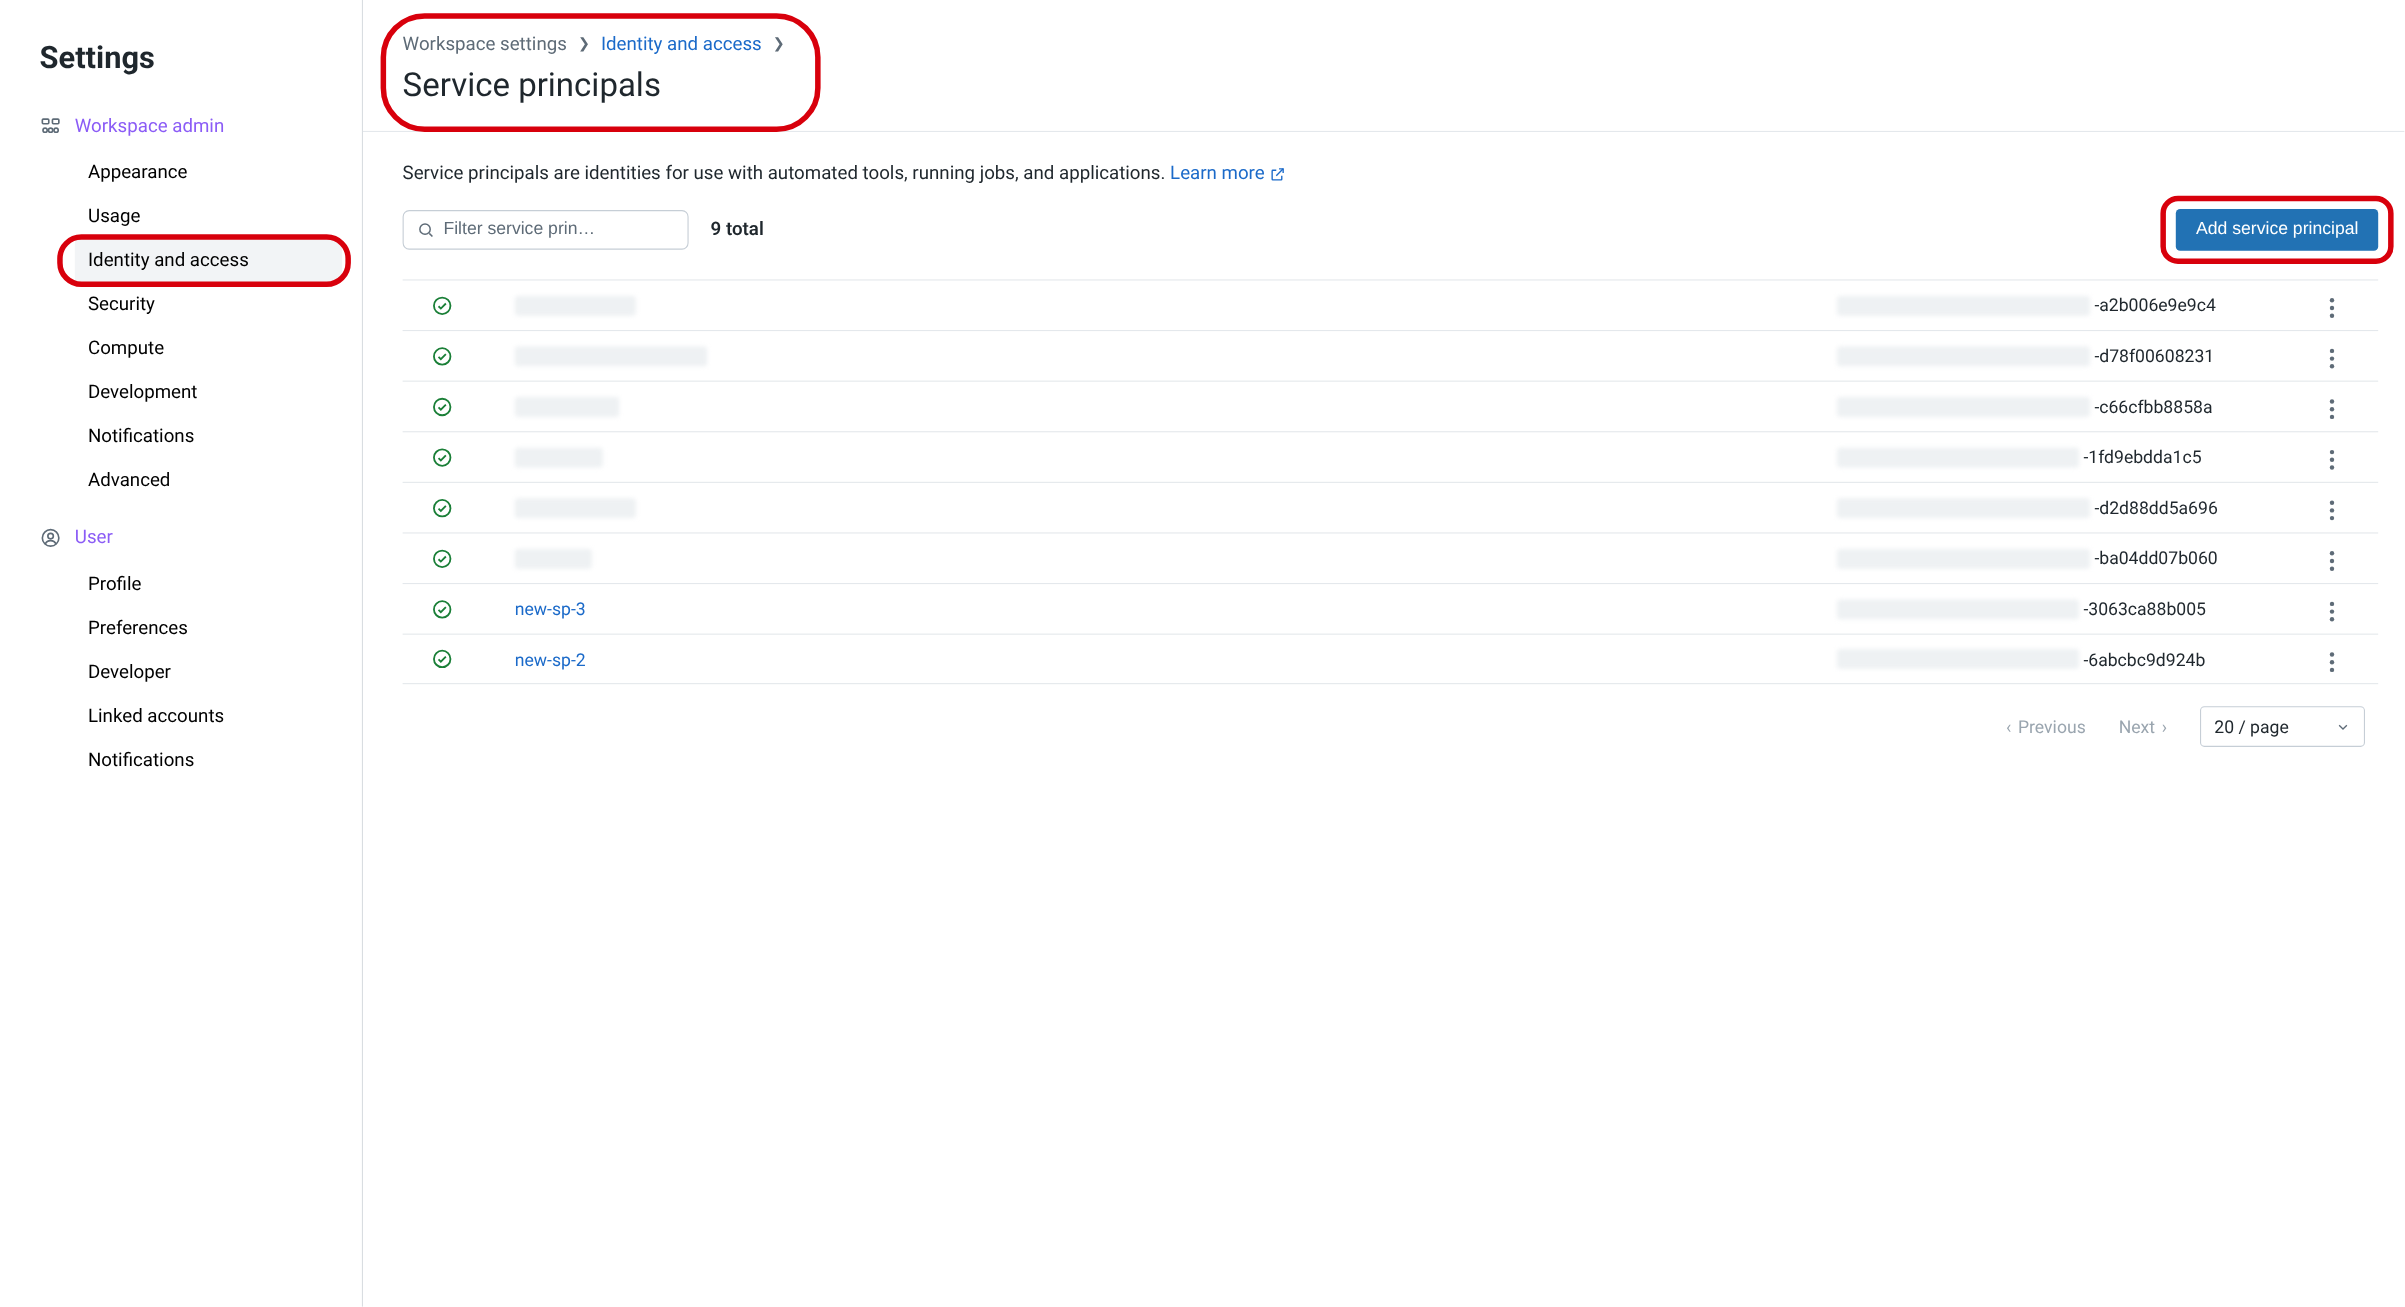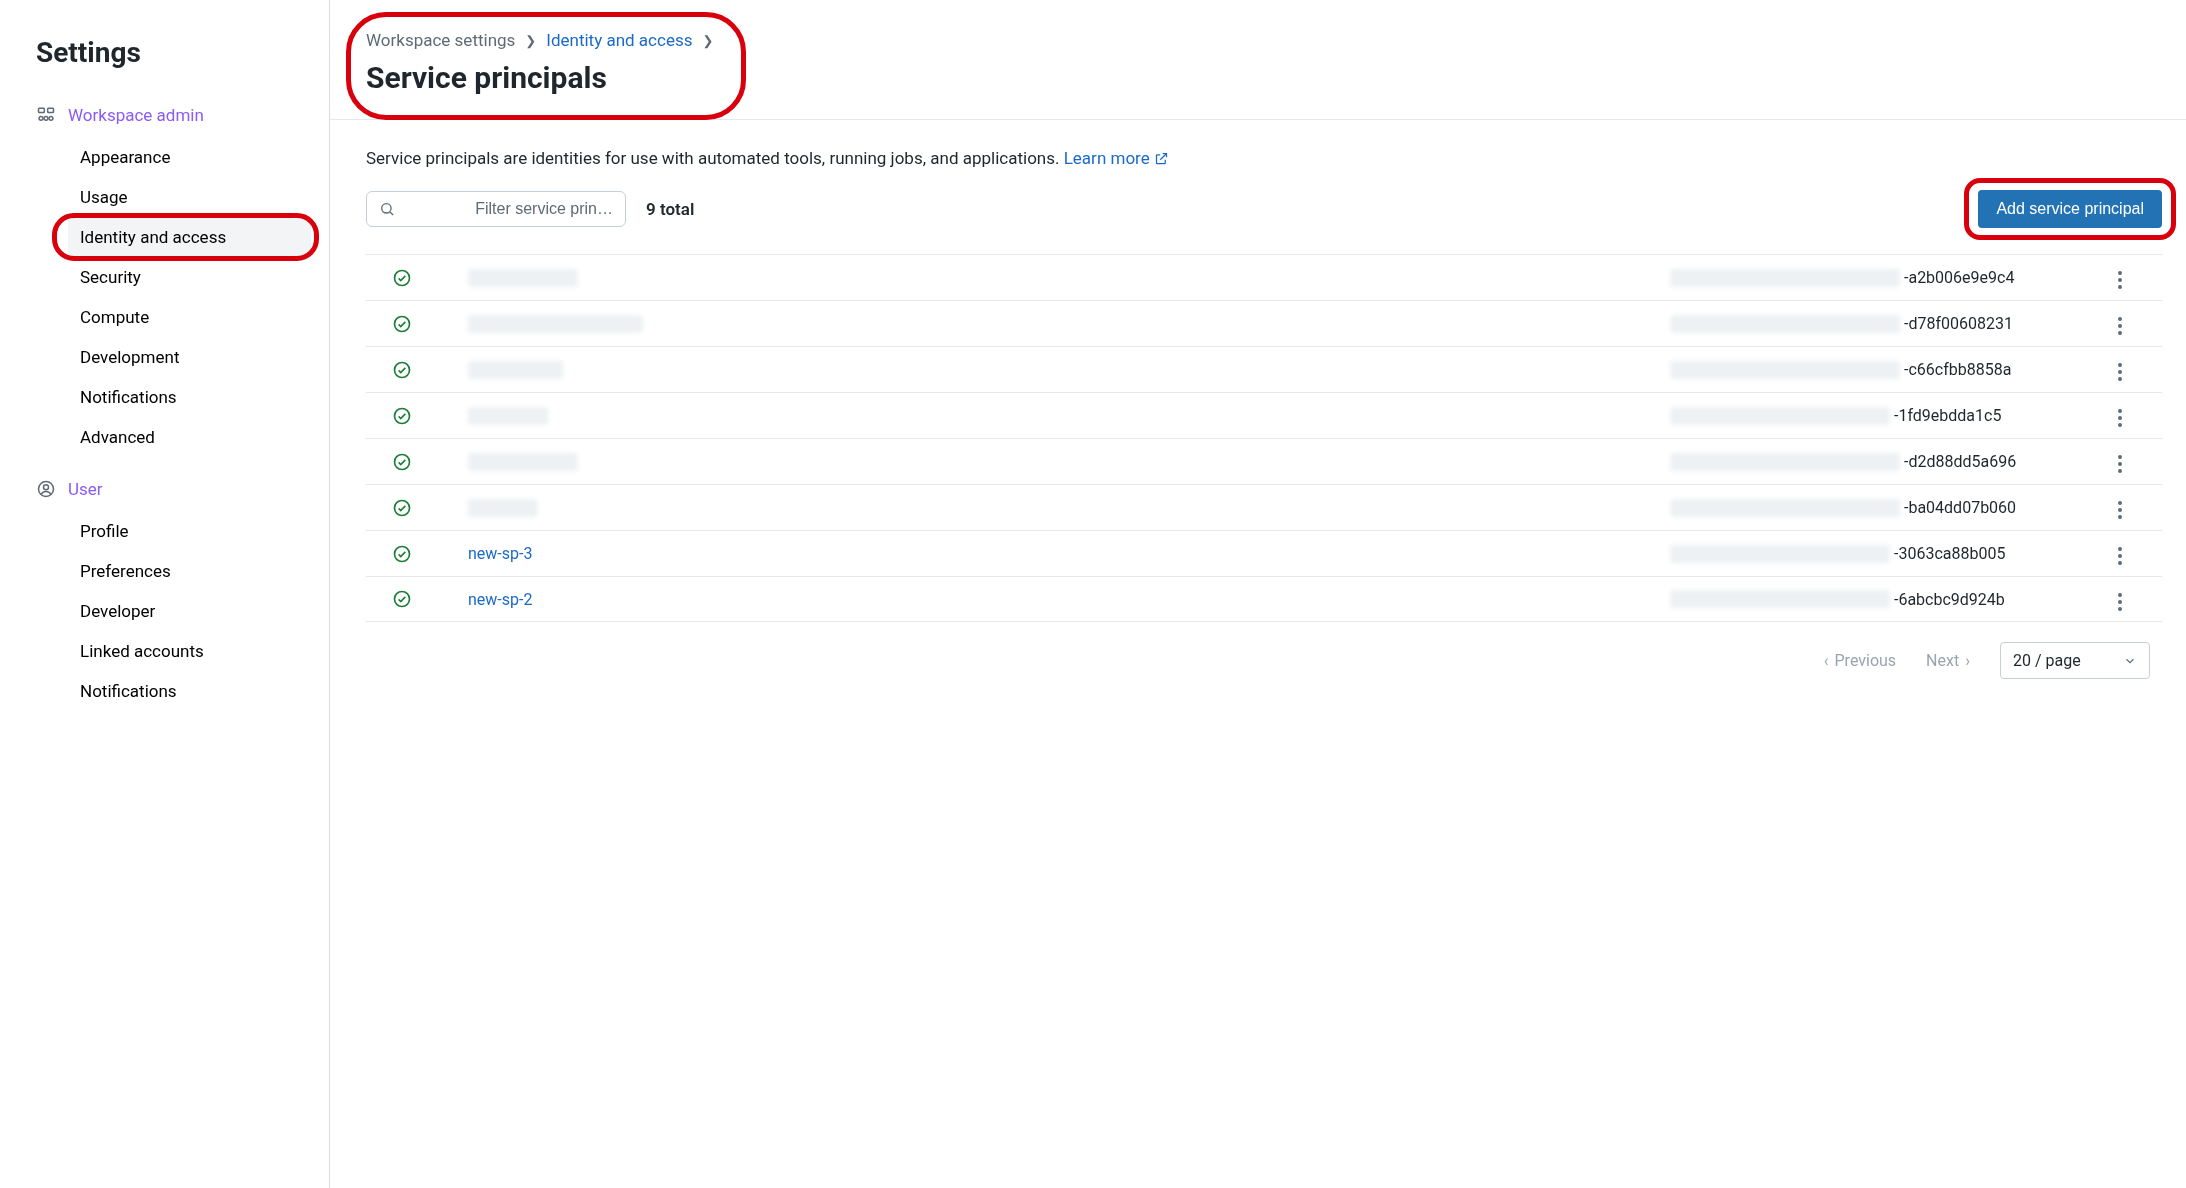--- a/index.html
+++ b/index.html
@@ -64,21 +64,21 @@
     align-items: center;
     gap: 10px;
     font-size: 17px;
     margin-bottom: 10px;
     color: #5e6b77;
   }
   .breadcrumb .link { color: #1b6ac9; cursor: pointer; }
   .breadcrumb .chev { color: #5e6b77; font-size: 13px; }
   .page-title {
     font-size: 30px;
-    font-weight: 700;
+    font-weight: 400;
   }
   .header-block .highlight-ring {
     top: -18px;
     left: 16px;
     width: 400px;
     height: 108px;
     border-radius: 40px;
   }
   .divider { height: 1px; background: #e4e8ec; margin: 0 0 28px 0; }
   .content { padding: 0 24px 0 36px; }
@@ -99,21 +99,21 @@
     gap: 8px;
     border: 1px solid #c6ced6;
     border-radius: 6px;
     padding: 8px 12px;
     width: 260px;
     color: #5e6b77;
   }
   .filter-box svg { width: 18px; height: 18px; stroke:#5e6b77; }
   .filter-box input {
     border: none; outline: none; font-size: 16px; width: 100%;
-    color: #1f272d; background: transparent; text-align: right;
+    color: #1f272d; background: transparent;
   }
   .filter-box input::placeholder { color: #5e6b77; white-space: nowrap; overflow: hidden; text-overflow: ellipsis;}
   .total { font-size: 17px; font-weight: 600; }
   .spacer { flex: 1; }
   .primary-btn {
     background: #2272b4;
     color: #fff;
     border: none;
     padding: 10px 18px;
     border-radius: 4px;

